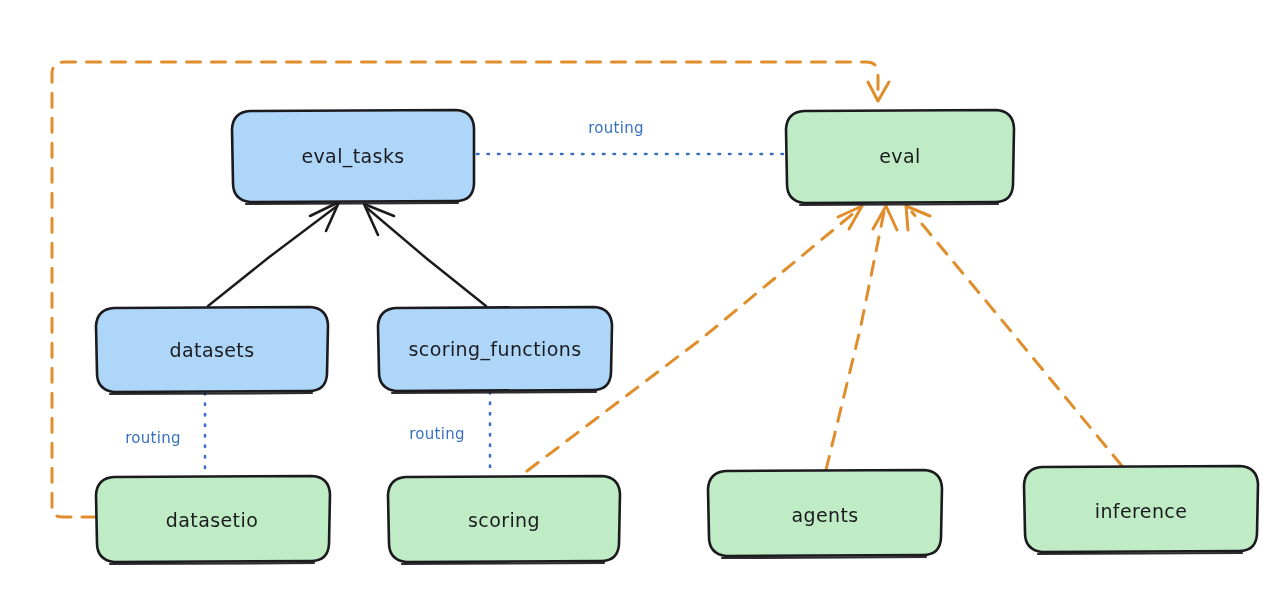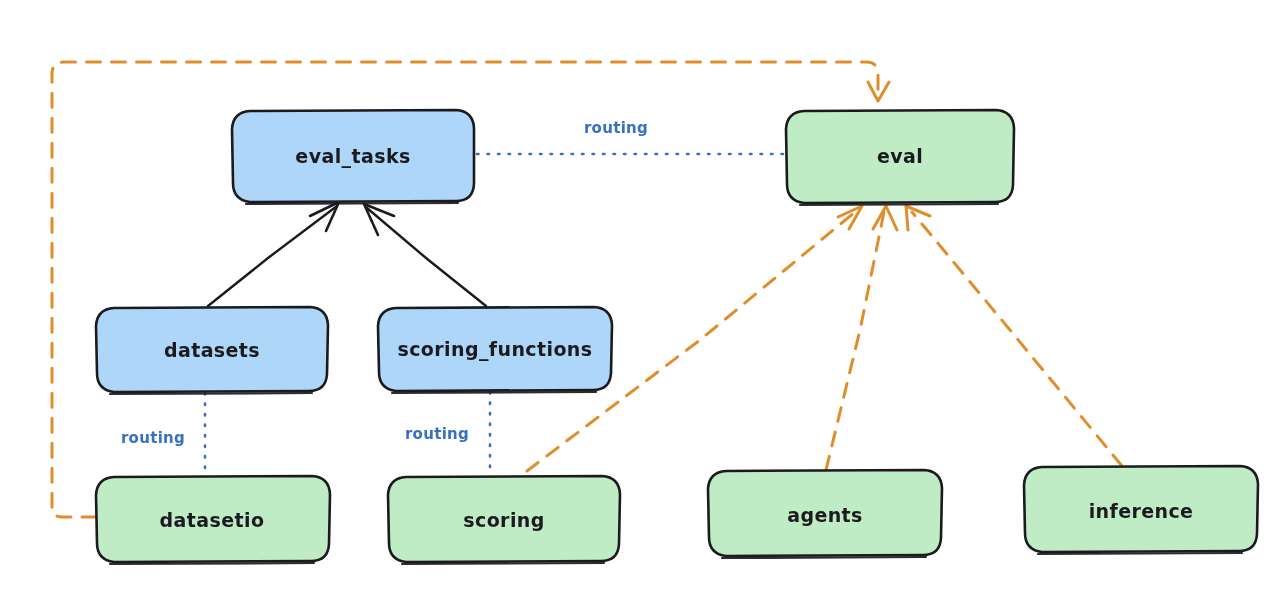--- a/index.html
+++ b/index.html
@@ -11,21 +11,20 @@
     width: 1280px;
     height: 596px;
     font-family: "DejaVu Sans", sans-serif;
     overflow: hidden;
   }
   #diagram-root {
     position: relative;
     width: 1280px;
     height: 460px;
     background: #ffffff;
-    font-weight: bold;
   }
   svg.canvas {
     position: absolute;
     left: 0;
     top: 0;
     width: 1280px;
     height: 596px;
   }
   .node-label {
     font-family: "DejaVu Sans", sans-serif;

